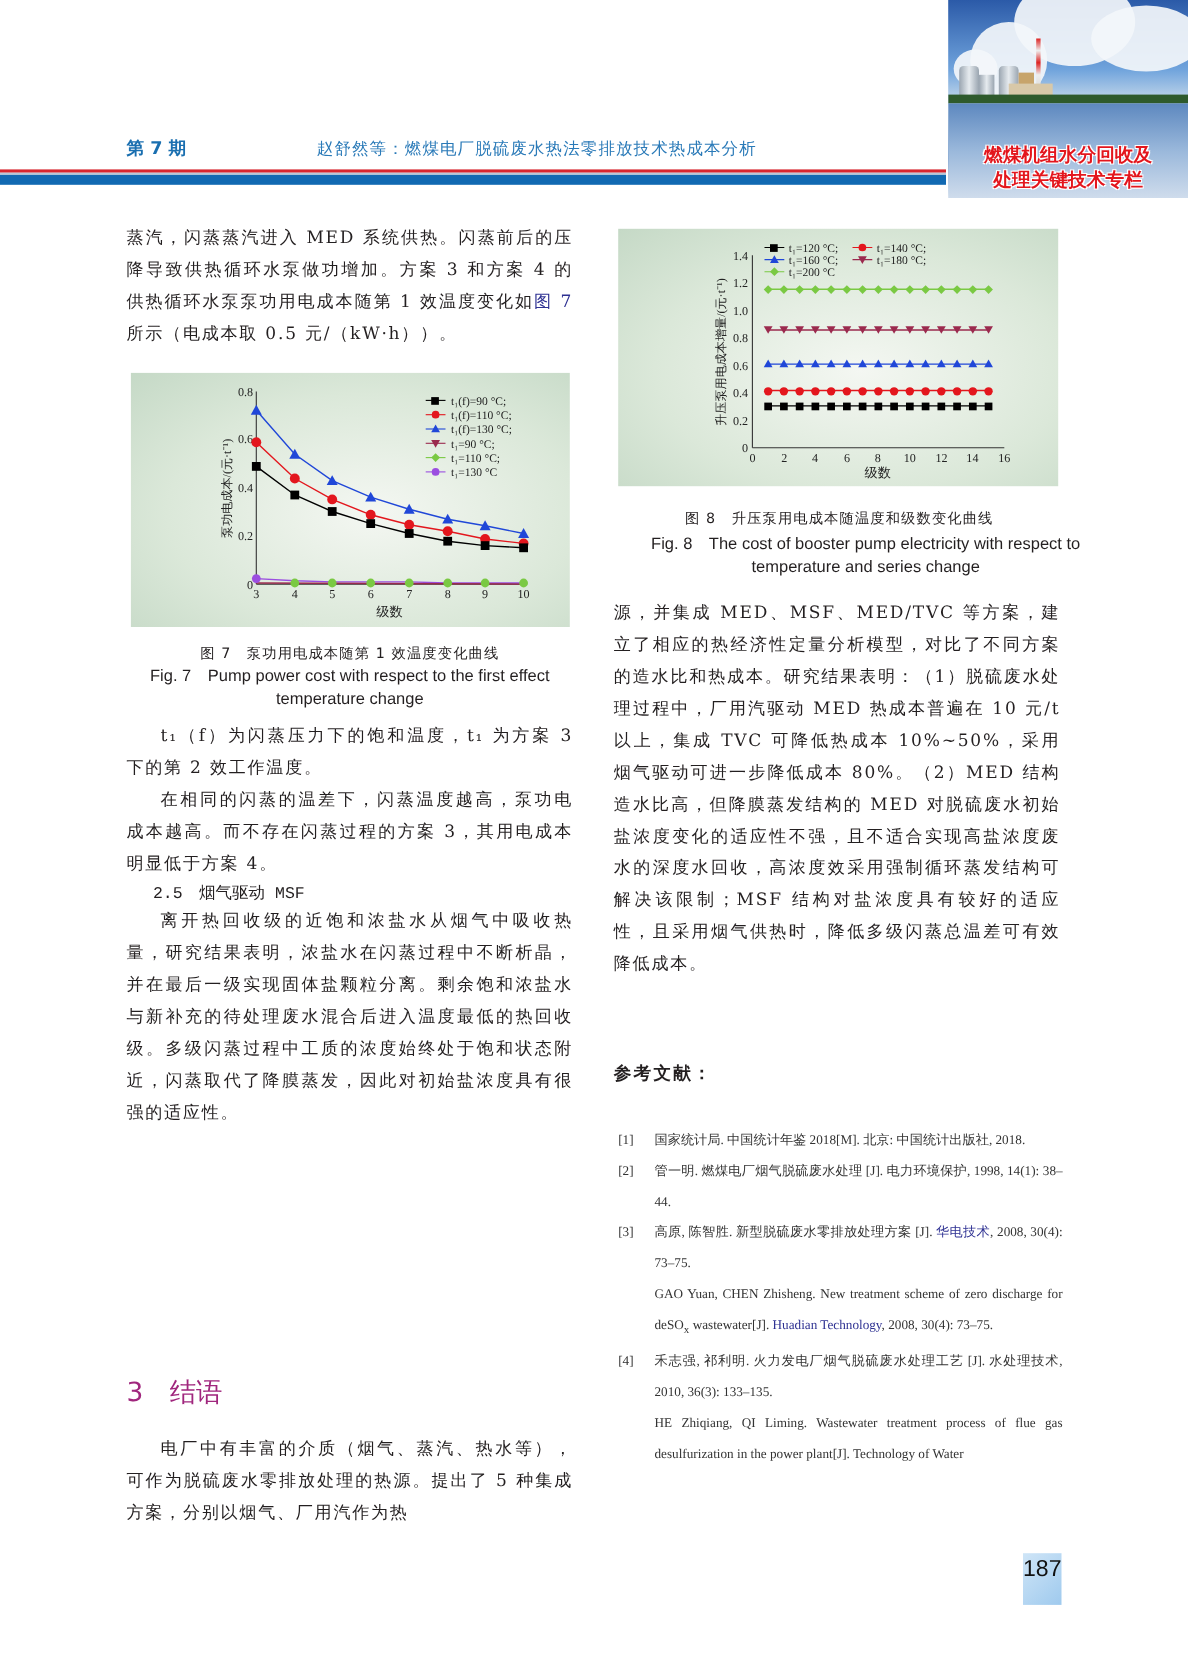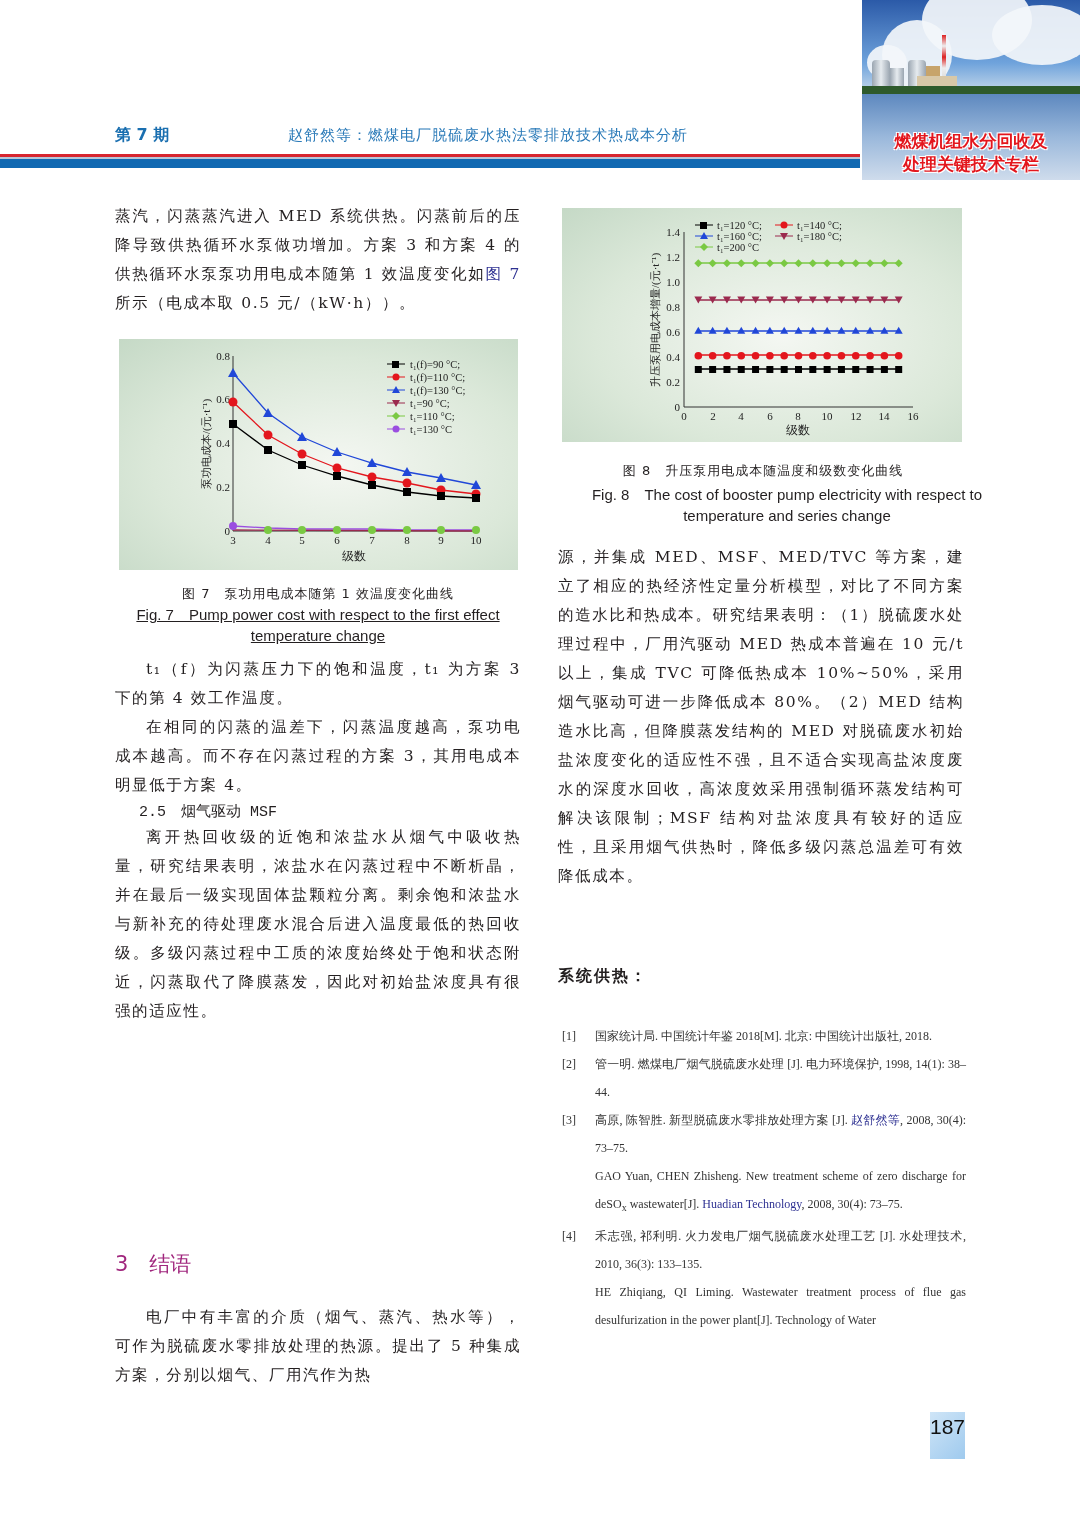--- a/index.html
+++ b/index.html
@@ -25,21 +25,21 @@
 
   
   .col { position: absolute; font-size: 15.5px; line-height: 29px; letter-spacing: 1.6px; text-align: justify; }
   .col p { margin: 0; }
   .indent { text-indent: 2em; }
   .link { color: #2e3192; }
   .fig { position: absolute; background: radial-gradient(ellipse at 55% 55%, #f4f7f2 0%, #dbe8d9 60%, #c5d9c6 100%); padding-left: 21px; }
   .cap-cn { position: absolute; font-family: "DejaVu Sans", sans-serif; font-size: 13px; text-align: center; letter-spacing: 1px; }
   .cap-en { position: absolute; font-family: "Liberation Sans", sans-serif; font-size: 15px; line-height: 21px; text-align: center; }
   .sec-h { position: absolute; font-family: Liberation Mono, monospace; font-size: 15px; margin-left: 24px; }
-  .sec-3 { position: absolute; font-family: "DejaVu Sans", sans-serif; font-size: 21px; color: #a0267d; }
+  .sec-3 { position: absolute; font-family: "DejaVu Sans", sans-serif; font-size: 24px; color: #a0267d; }
   .ref-h { position: absolute; font-family: "DejaVu Sans", sans-serif; font-weight: bold; font-size: 16px; letter-spacing: 2px; }
   .refs { position: absolute; left: 562px; top: 1022px; width: 404px; font-size: 12px; line-height: 28px; font-family: "Liberation Serif", serif; color: #333; }
   .ref { display: flex; }
   .ref .num { width: 33px; flex: none; }
   .ref .txt { flex: 1; text-align: justify; }
   .ref .en { text-align-last: justify; }
   .page-no { position: absolute; left: 930px; top: 1412px; width: 35px; height: 47px; background: linear-gradient(135deg,#cfe5f7,#9fcaee); font-family: "Liberation Sans", sans-serif; font-size: 21px; line-height: 30px; text-align: center; color: #111; }
   svg text { font-family: "Liberation Serif", serif; }
 </style>
 </head>
@@ -160,24 +160,24 @@
         <path d="M256,73 l4,4 l-4,4 l-4,-4z" fill="#7ac943"></path>
         <text x="270" y="81">t₁=110 °C;</text>
       <line x1="247" y1="90" x2="265" y2="90" stroke="#9b4ee0"></line>
         <circle cx="256" cy="90" r="3.5" fill="#9b4ee0"></circle>
         <text x="270" y="94">t₁=130 °C</text>
     </g>
   </svg>
 </div>
 
 <div class="cap-cn" style="left:115px;top:585px;width:406px;">图 7　泵功用电成本随第 1 效温度变化曲线</div>
-<div class="cap-en" style="left:115px;top:604px;width:406px;text-decoration:underline;">Fig. 7　Pump power cost with respect to the first effect temperature change</div>
+<div class="cap-en" style="left:115px;top:604px;width:406px;">Fig. 7　Pump power cost with respect to the first effect temperature change</div>
 
 <div class="col" style="left:115px;top:655px;width:406px;">
-  <p class="indent">t₁（f）为闪蒸压力下的饱和温度，t₁ 为方案 3 下的第 4 效工作温度。</p>
+  <p class="indent">t₁（f）为闪蒸压力下的饱和温度，t₁ 为方案 3 下的第 2 效工作温度。</p>
   <p class="indent">在相同的闪蒸的温差下，闪蒸温度越高，泵功电成本越高。而不存在闪蒸过程的方案 3，其用电成本明显低于方案 4。</p>
 </div>
 
 <div class="sec-h" style="left:115px;top:802px;">2.5　烟气驱动 MSF</div>
 
 <div class="col" style="left:115px;top:823px;width:406px;">
   <p class="indent">离开热回收级的近饱和浓盐水从烟气中吸收热量，研究结果表明，浓盐水在闪蒸过程中不断析晶，并在最后一级实现固体盐颗粒分离。剩余饱和浓盐水与新补充的待处理废水混合后进入温度最低的热回收级。多级闪蒸过程中工质的浓度始终处于饱和状态附近，闪蒸取代了降膜蒸发，因此对初始盐浓度具有很强的适应性。</p>
 </div>
 
 <div class="sec-3" style="left:115px;top:1250px;">3　结语</div>
@@ -319,35 +319,35 @@
   </svg>
 </div>
 
 <div class="cap-cn" style="left:555px;top:462px;width:416px;">图 8　升压泵用电成本随温度和级数变化曲线</div>
 <div class="cap-en" style="left:579px;top:484px;width:416px;">Fig. 8　The cost of booster pump electricity with respect to temperature and series change</div>
 
 <div class="col" style="left:558px;top:543px;width:406px;">
   <p>源，并集成 MED、MSF、MED/TVC 等方案，建立了相应的热经济性定量分析模型，对比了不同方案的造水比和热成本。研究结果表明：（1）脱硫废水处理过程中，厂用汽驱动 MED 热成本普遍在 10 元/t 以上，集成 TVC 可降低热成本 10%~50%，采用烟气驱动可进一步降低成本 80%。（2）MED 结构造水比高，但降膜蒸发结构的 MED 对脱硫废水初始盐浓度变化的适应性不强，且不适合实现高盐浓度废水的深度水回收，高浓度效采用强制循环蒸发结构可解决该限制；MSF 结构对盐浓度具有较好的适应性，且采用烟气供热时，降低多级闪蒸总温差可有效降低成本。</p>
 </div>
 
-<div class="ref-h" style="left:558px;top:966px;">系统供热：</div>
+<div class="ref-h" style="left:558px;top:966px;">参考文献：</div>
 
 <div class="refs">
   <div class="ref">
     <span class="num">[1]</span>
     <span class="txt">国家统计局. 中国统计年鉴 2018[M]. 北京: 中国统计出版社, 2018.</span>
   </div>
   <div class="ref">
     <span class="num">[2]</span>
     <span class="txt">管一明. 燃煤电厂烟气脱硫废水处理 [J]. 电力环境保护, 1998, 14(1): 38–44.</span>
   </div>
   <div class="ref">
     <span class="num">[3]</span>
     <span class="txt">
-      <span>高原, 陈智胜. 新型脱硫废水零排放处理方案 [J]. </span><span class="link">赵舒然等</span><span>, 2008, 30(4): 73–75.</span><br>
+      <span>高原, 陈智胜. 新型脱硫废水零排放处理方案 [J]. </span><span class="link">华电技术</span><span>, 2008, 30(4): 73–75.</span><br>
       <span>GAO Yuan, CHEN Zhisheng. New treatment scheme of zero discharge for deSO</span><sub>x</sub><span> wastewater[J]. </span><span class="link">Huadian Technology</span><span>, 2008, 30(4): 73–75.</span>
     </span>
   </div>
   <div class="ref">
     <span class="num">[4]</span>
     <span class="txt">
       <span>禾志强, 祁利明. 火力发电厂烟气脱硫废水处理工艺 [J]. 水处理技术, 2010, 36(3): 133–135.</span><br>
       <span class="en">HE Zhiqiang, QI Liming. Wastewater treatment process of flue gas desulfurization in the power plant[J]. Technology of Water</span>
     </span>
   </div>

